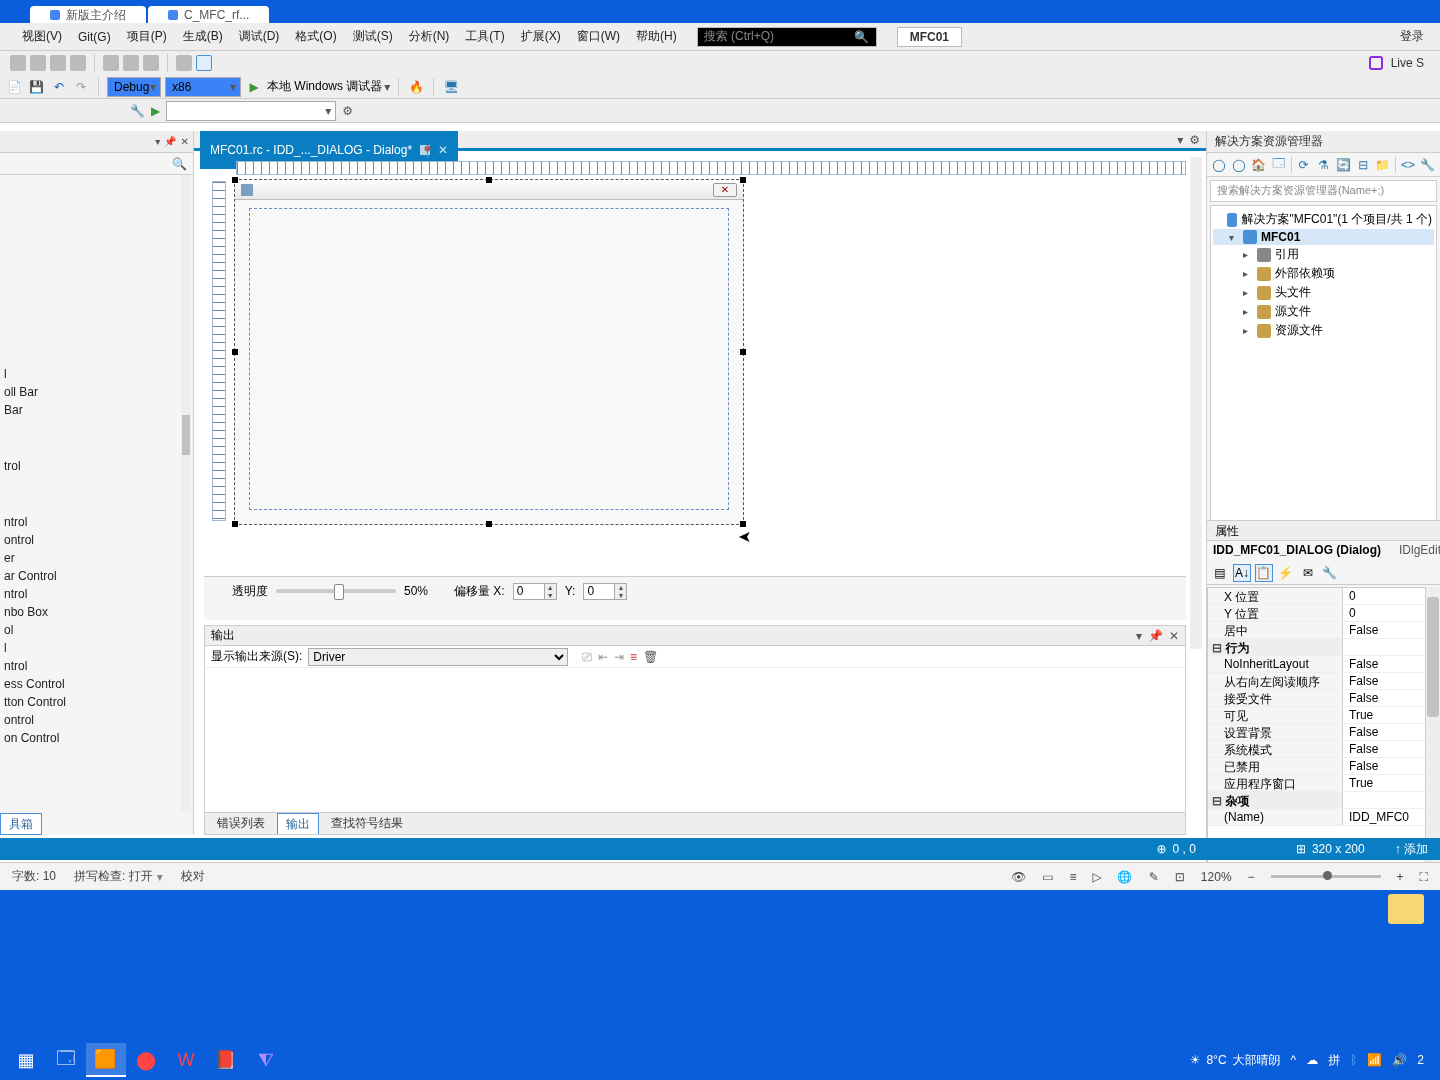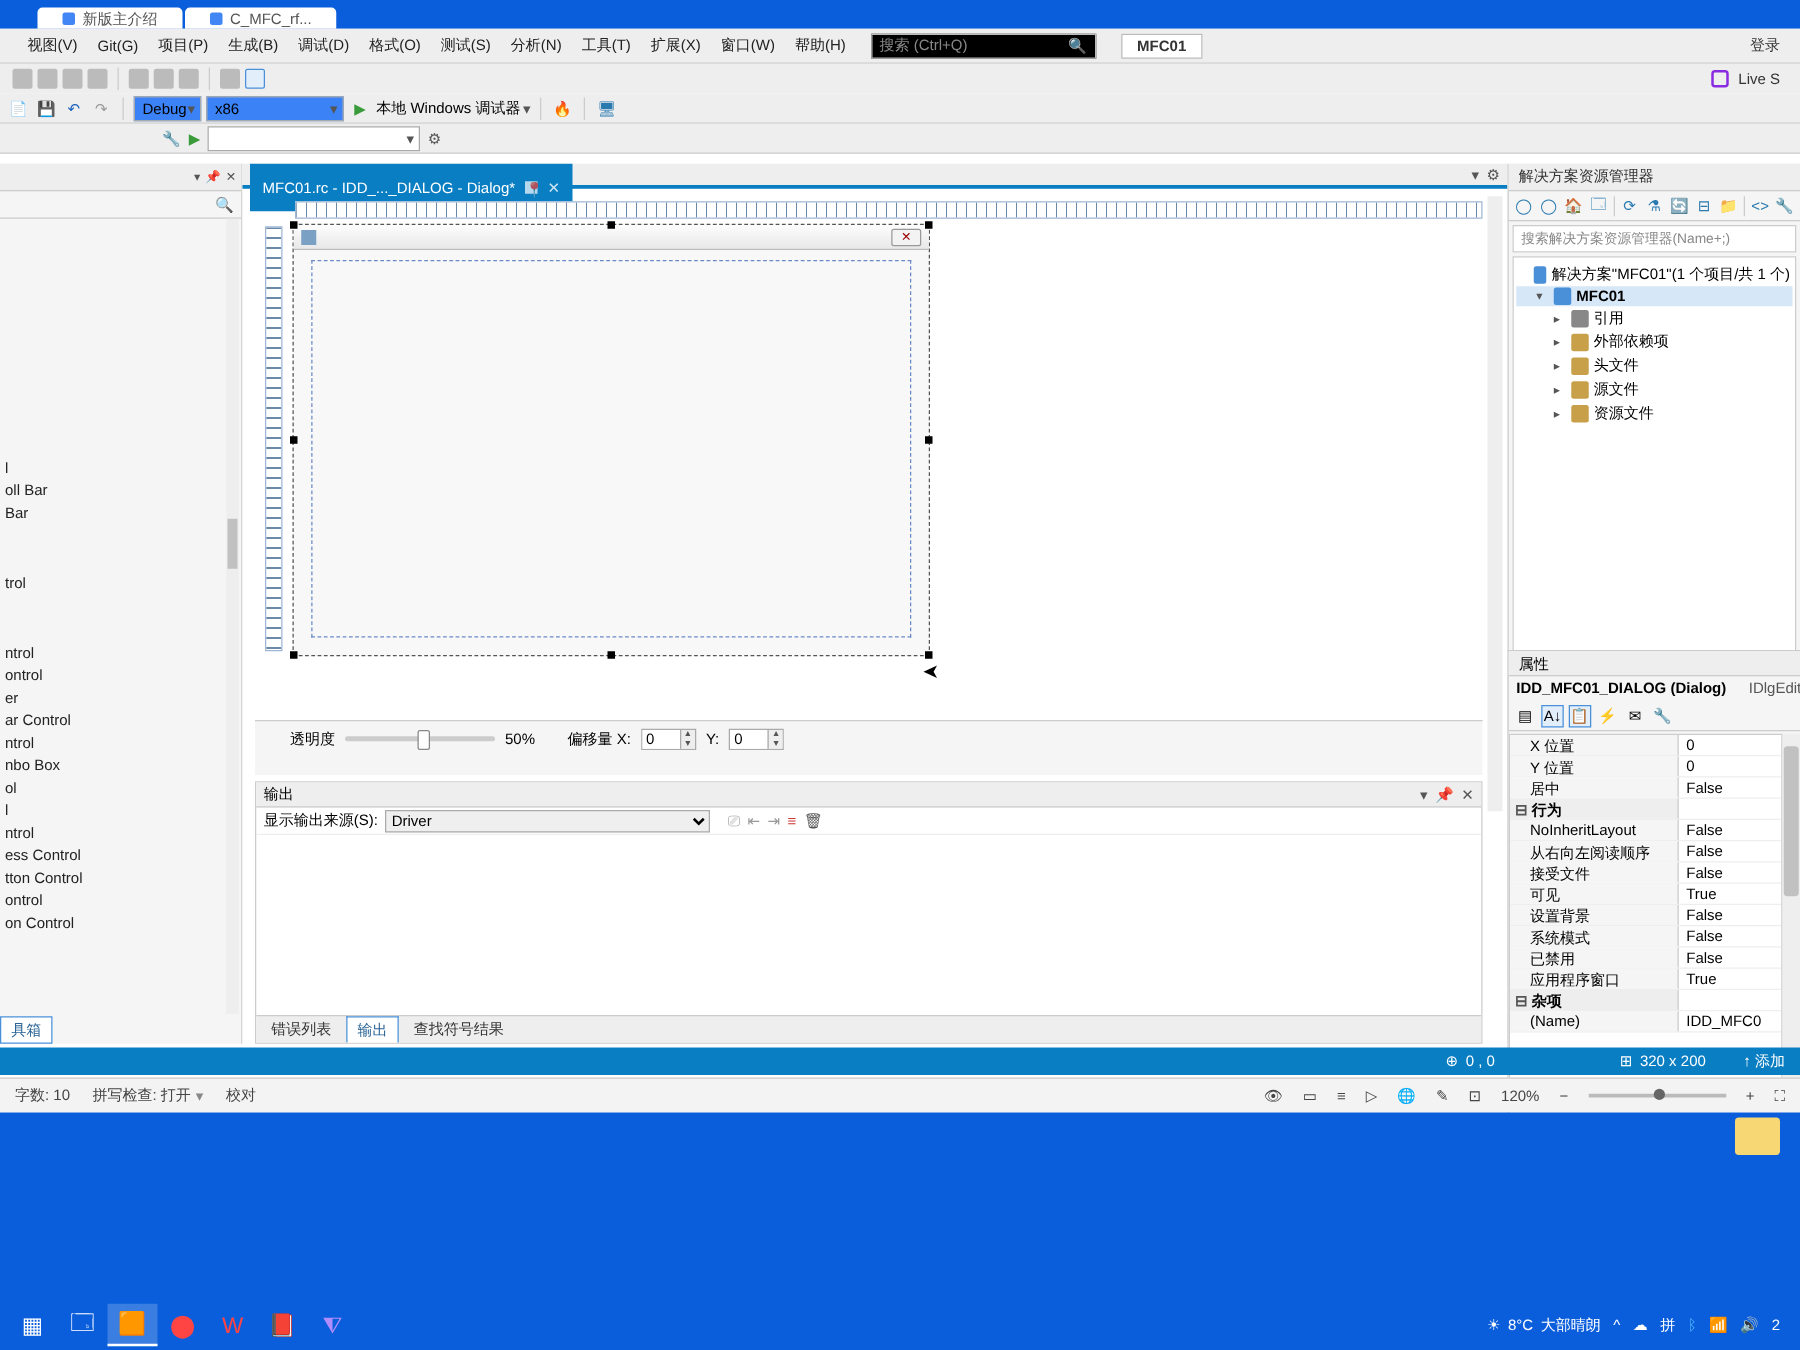--- a/index.html
+++ b/index.html
@@ -191,21 +191,21 @@
 
 <div class="toolbar2">
   <span class="btn">📄</span>
   <span class="btn">💾</span>
   <span class="btn" style="color:#1560bd;">↶</span>
   <span class="btn" style="color:#999;">↷</span>
   <span class="sep"></span>
   <div class="combo" style="width:54px">
       <span>Debug</span>
     </div>
-  <div class="combo" style="width:110px">
+  <div class="combo" style="width:76px">
       <span>x86</span>
     </div>
   <span class="btn play">▶</span>
   <span>本地 Windows 调试器</span>
   <span style="color:#555;margin-left:-2px">▾</span>
   <span class="sep"></span>
   <span class="btn" style="color:#cc6600;">🔥</span>
   <span class="sep"></span>
   <span class="btn" style="color:#2a7ab0;">🖥</span>
 </div>

